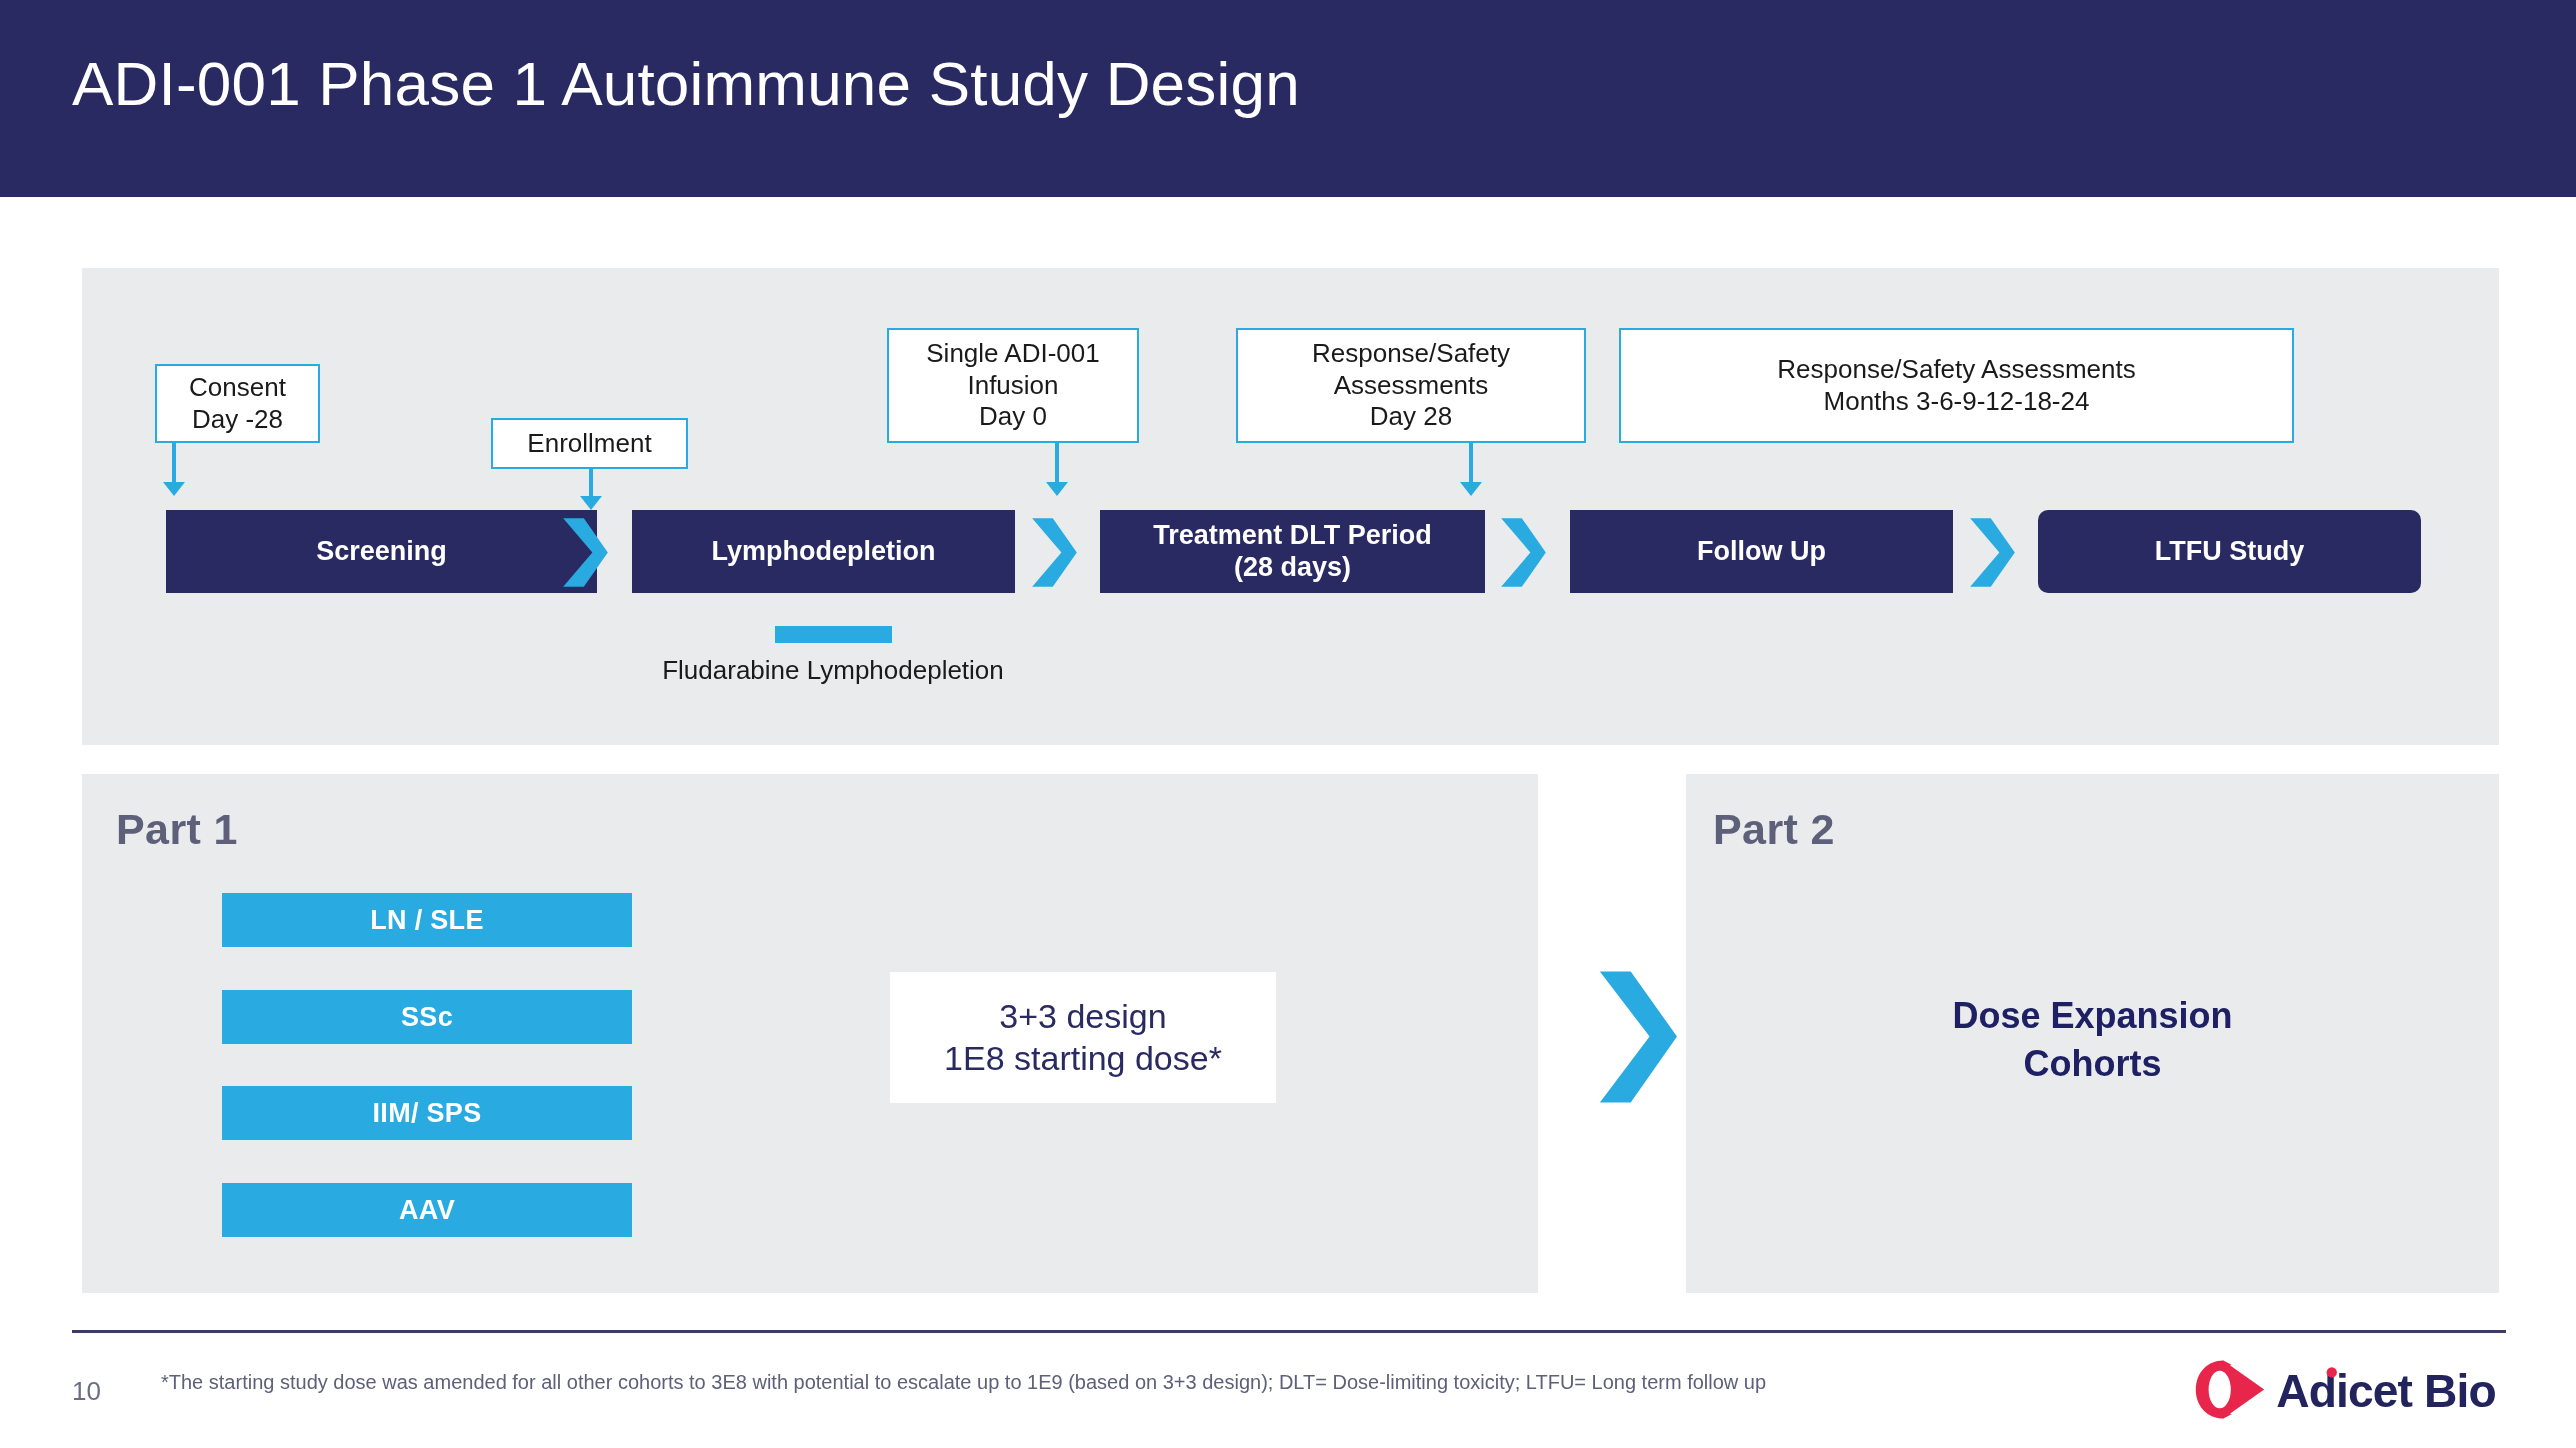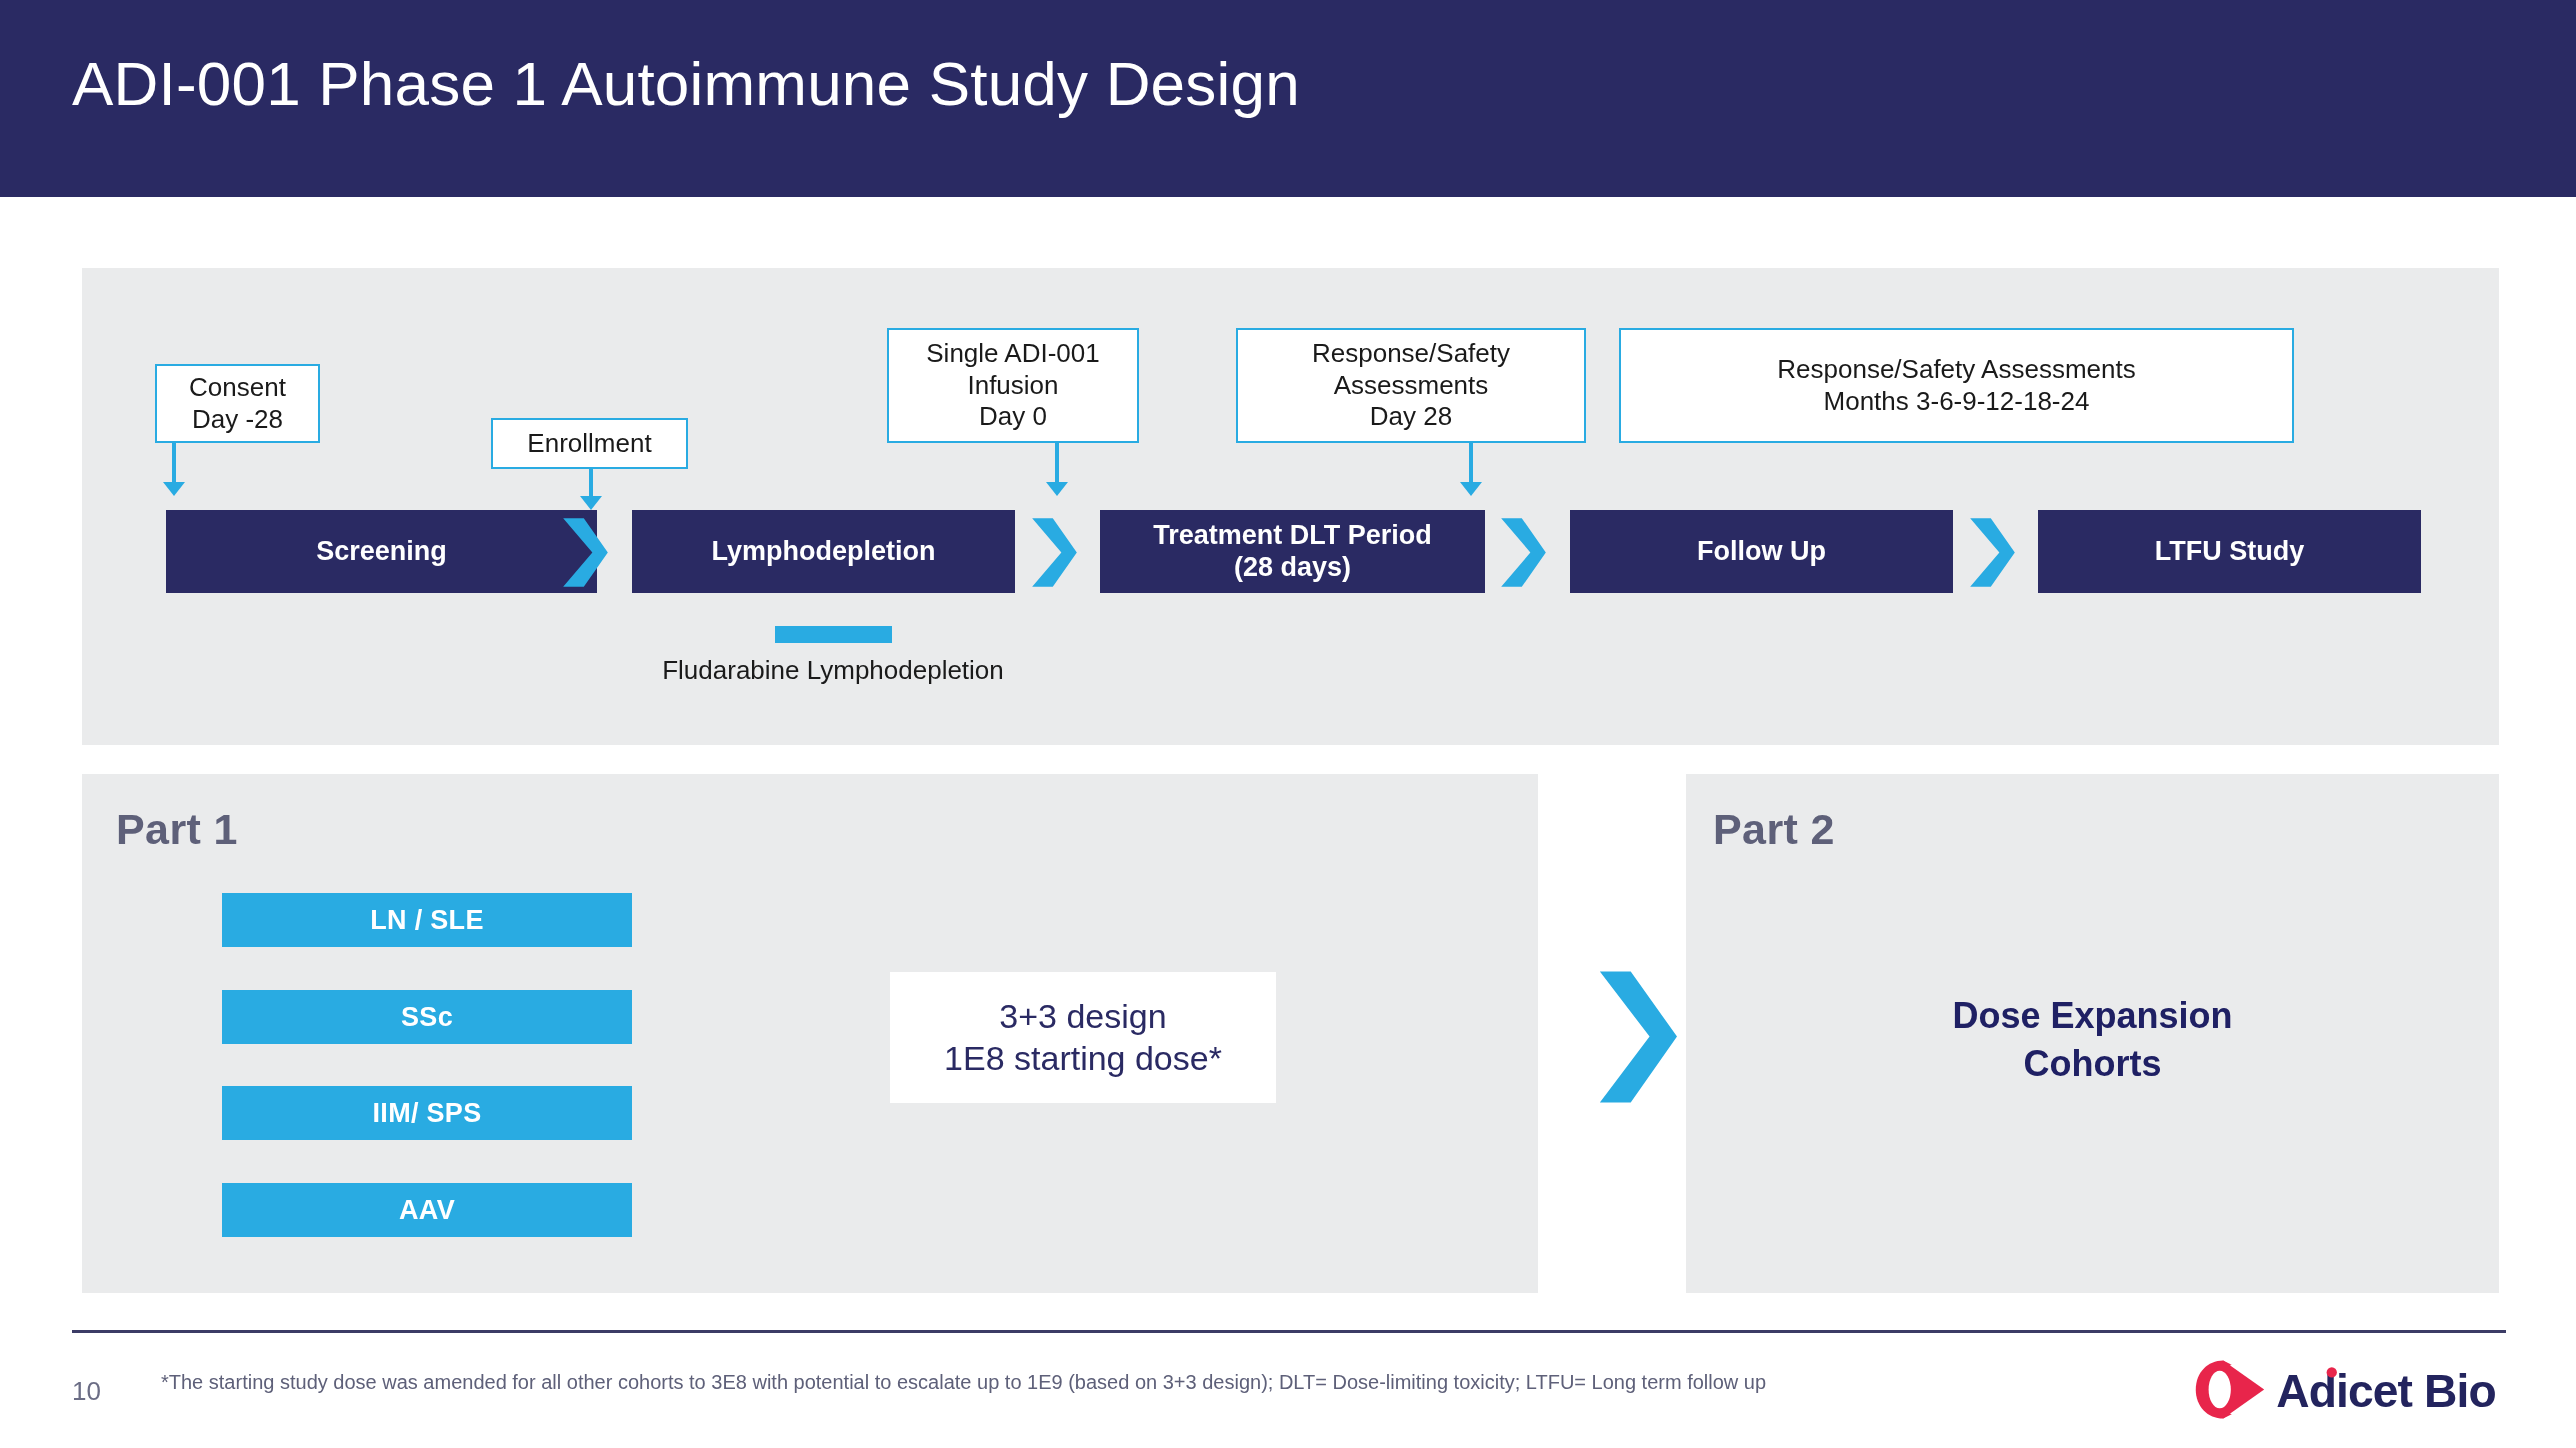--- a/index.html
+++ b/index.html
@@ -29,21 +29,21 @@
   
   .stage-box{
     position:absolute;background:#2a2a63;color:#ffffff;
     display:flex;align-items:center;justify-content:center;text-align:center;
     font-weight:bold;font-size:27px;line-height:1.17;
   }
   #stage-screening      {left:166px; top:510px; width:431px; height:83px;}
   #stage-lympho         {left:632px; top:510px; width:383px; height:83px;}
   #stage-dlt            {left:1100px;top:510px; width:385px; height:83px;}
   #stage-followup       {left:1570px;top:510px; width:383px; height:83px;}
-  #stage-ltfu           {left:2038px;top:510px; width:383px; height:83px;}
+  #stage-ltfu           {left:2038px;top:510px; width:383px; height:83px;border-radius:10px;}
 
   
   .chev{
     position:absolute;width:55px;height:79px;top:513px;
   }
   .chev svg{display:block;width:100%;height:100%;}
   #chev-1{left:558px;}
   #chev-2{left:1027px;}
   #chev-3{left:1496px;}
   #chev-4{left:1965px;}

